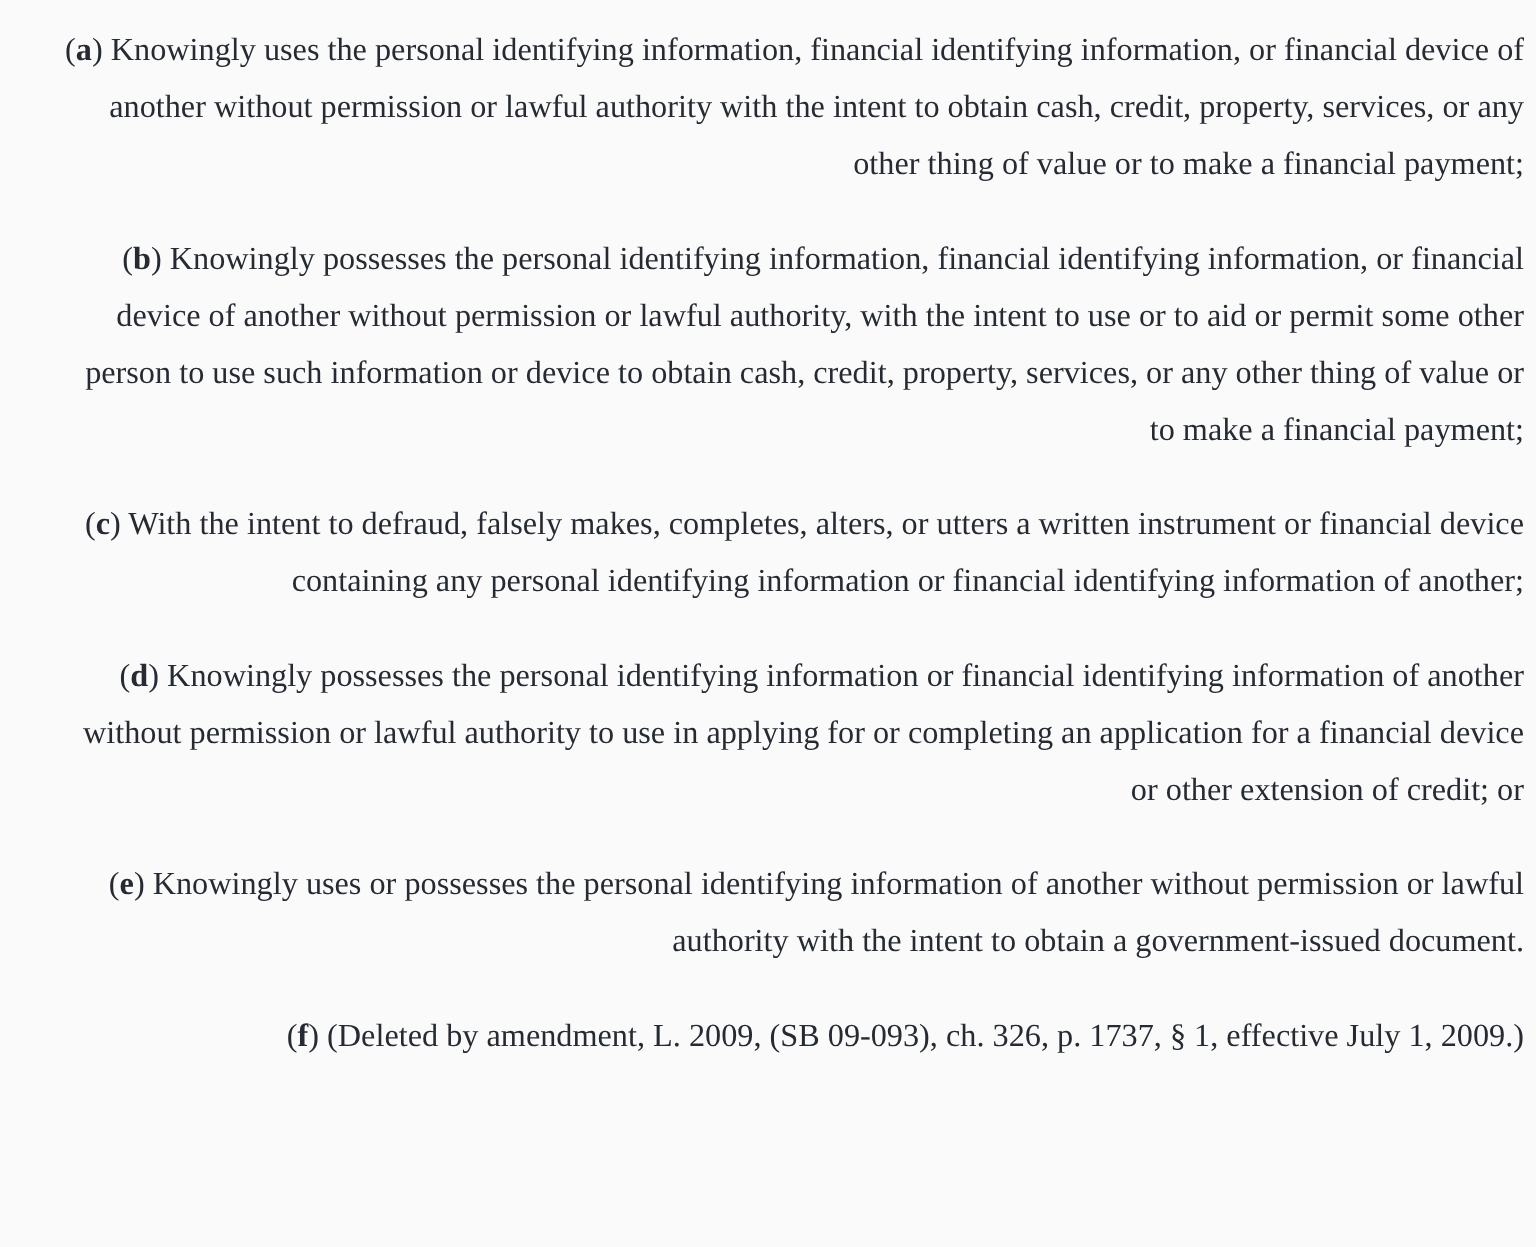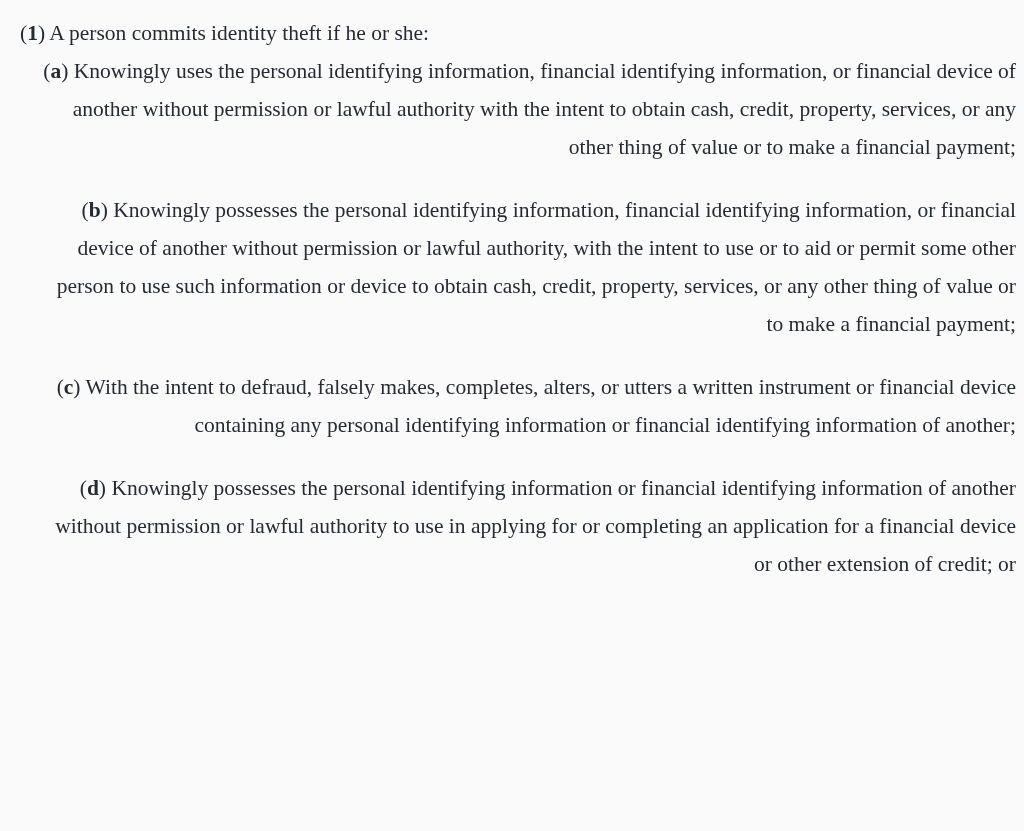--- a/index.html
+++ b/index.html
@@ -54,35 +54,38 @@
   }
   .marker .glyph {
     font-weight: bold;
   }
 </style>
 </head>
 <body style="background: rgb(250, 250, 250); color: rgb(38, 43, 51);">
 
 <div class="statute-body">
 
-  <p class="subsection">
-    <span class="marker"><span>(</span><span class="glyph">1</span><span>)</span></span><span class="lead-space"> A person commits identity theft if he or she:</span>
-  </p>
 
   <p class="para">
     <span class="marker"><span>(</span><span class="glyph">a</span><span>)</span></span><span class="lead-space"> Knowingly uses the personal identifying information, financial identifying information, or financial device of another without permission or lawful authority with the intent to obtain cash, credit, property, services, or any other thing of value or to make a financial payment;</span>
   </p>
 
   <p class="para">
     <span class="marker"><span>(</span><span class="glyph">b</span><span>)</span></span><span class="lead-space"> Knowingly possesses the personal identifying information, financial identifying information, or financial device of another without permission or lawful authority, with the intent to use or to aid or permit some other person to use such information or device to obtain cash, credit, property, services, or any other thing of value or to make a financial payment;</span>
   </p>
 
   <p class="para">
     <span class="marker"><span>(</span><span class="glyph">c</span><span>)</span></span><span class="lead-space"> With the intent to defraud, falsely makes, completes, alters, or utters a written instrument or financial device containing any personal identifying information or financial identifying information of another;</span>
   </p>
 
   <p class="para">
     <span class="marker"><span>(</span><span class="glyph">d</span><span>)</span></span><span class="lead-space"> Knowingly possesses the personal identifying information or financial identifying information of another without permission or lawful authority to use in applying for or completing an application for a financial device or other extension of credit; or</span>
   </p>
 
+  <p class="para">
+    <span class="marker"><span>(</span><span class="glyph">e</span><span>)</span></span><span class="lead-space"> Knowingly uses or possesses the personal identifying information of another without permission or lawful authority with the intent to obtain a government-issued document.</span>
+  </p>
 
+  <p class="para">
+    <span class="marker"><span>(</span><span class="glyph">f</span><span>)</span></span><span class="lead-space"> (Deleted by amendment, L. 2009, (SB 09-093), ch. 326, p. 1737, § 1, effective July 1, 2009.)</span>
+  </p>
 
 </div>
 
 </body></html>

